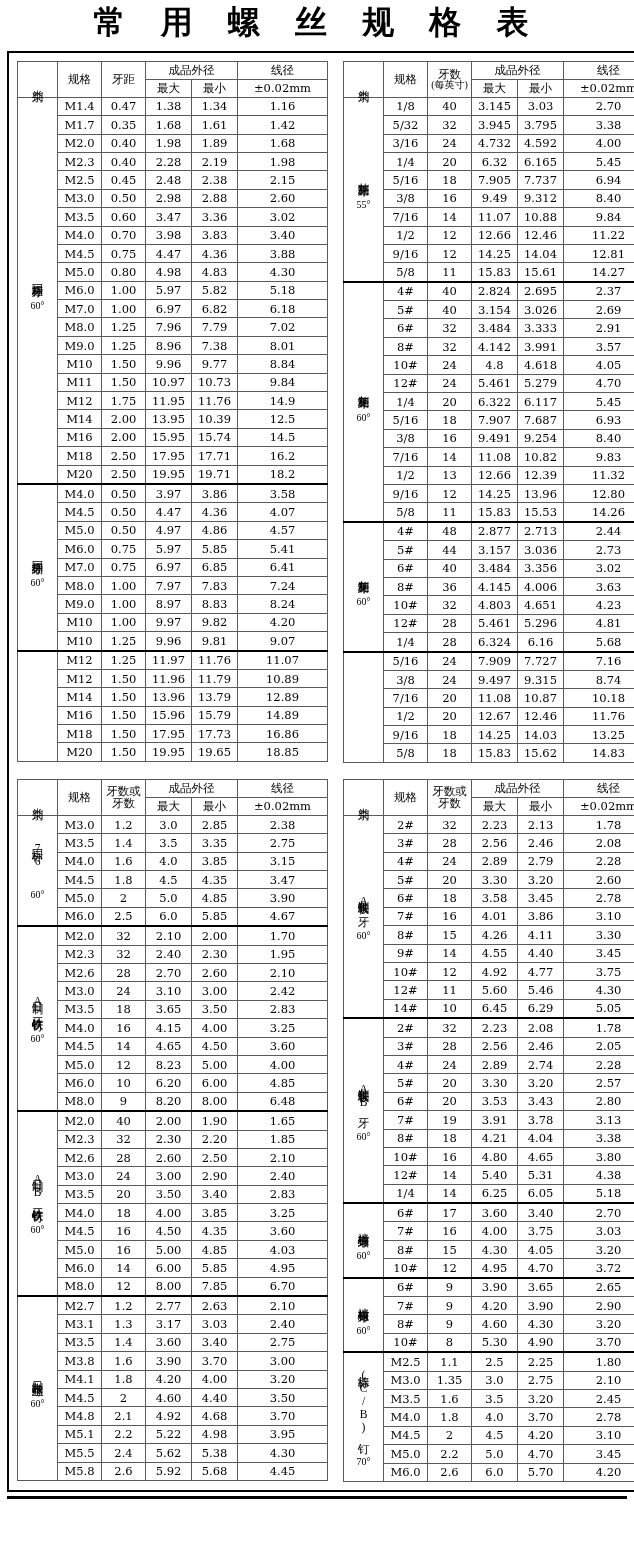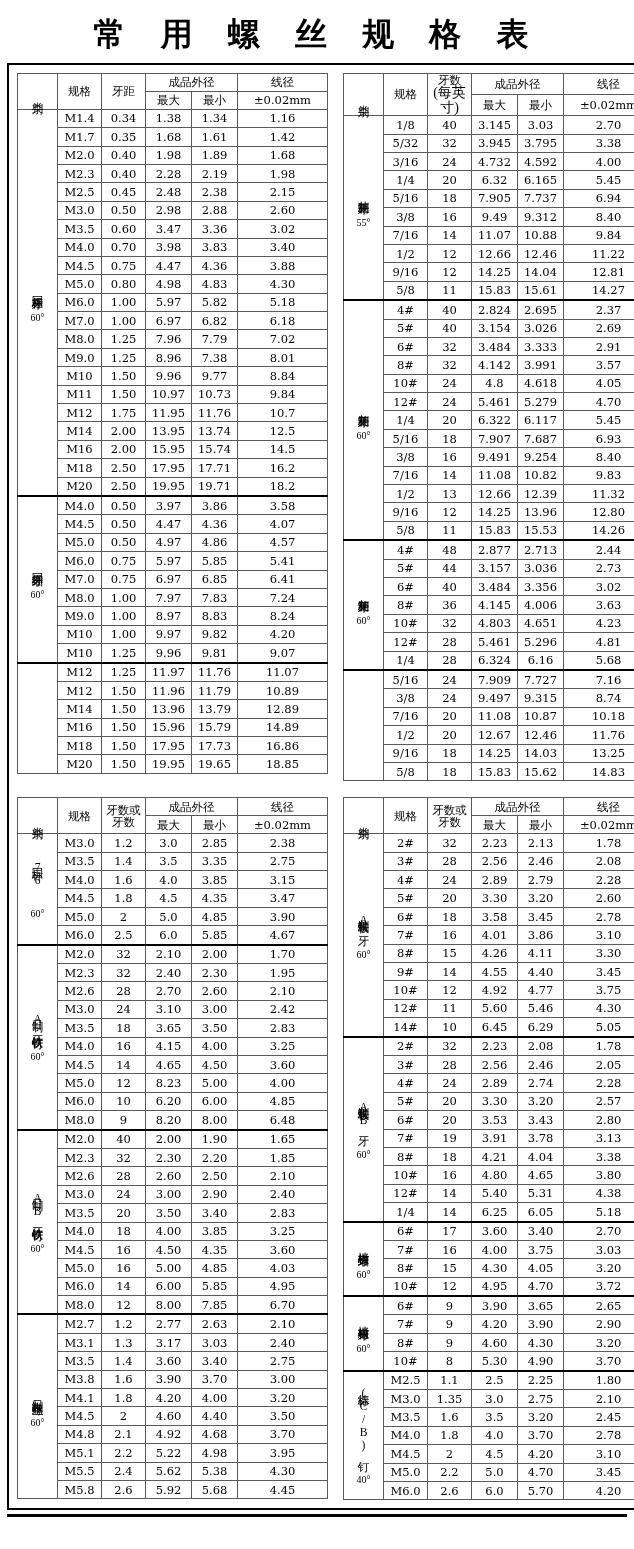--- a/index.html
+++ b/index.html
@@ -1,25 +1,25 @@
 <!DOCTYPE html>
 <html><head>
 <meta charset="utf-8">
 <style>
   html,body{margin:0;padding:0;background:#ffffff;}
   body{width:634px;font-family:"Liberation Serif","DejaVu Serif",serif;color:#000;}
   .page{width:634px;min-height:1549px;position:relative;background:#fff;box-sizing:border-box;padding:0 7px;}
-  .title{font-family:"DejaVu Serif",serif;font-size:32px;font-weight:700;text-align:center;letter-spacing:12px;padding:16px 0 10px 0;line-height:1.15;}
+  .title{font-family:"DejaVu Serif",serif;font-size:32px;font-weight:700;text-align:center;letter-spacing:12px;padding:4px 0 10px 0;line-height:1.15;}
   table.grid{border-collapse:collapse;table-layout:fixed;width:100%;}
   table.grid td,table.grid th{border:1px solid #5a5a5a;font-size:11.5px;line-height:1.05;padding:0;text-align:center;vertical-align:middle;font-weight:400;background:#fff;}
   .outer{border-collapse:collapse;table-layout:fixed;width:620px;border:2px solid #000;}
   .outer>tbody>tr>td{padding:8px;vertical-align:top;border:none;}
   .half{width:310px;}
   .hcell{font-size:12px;font-weight:400;}
-  .hsmall{font-size:14px;}
+  .hsmall{font-size:10px;}
   .vert{writing-mode:vertical-rl;text-orientation:upright;letter-spacing:1px;display:inline-block;}
   .catcell{font-size:12.5px;line-height:1.25;padding:2px 1px;}
   .catcell .ang{font-size:10px;display:block;margin-top:20px;}
   .num{font-family:"DejaVu Serif",serif;font-size:11.5px;}
   .spec{font-family:"DejaVu Serif",serif;font-size:11.5px;}
   .hdrrow td{height:17px;}
   .datarow td{height:17.4px;}
   col.c-cat{width:40px;}
   col.c-spec{width:44px;}
   col.c-pitch{width:44px;}
@@ -62,21 +62,21 @@
                     <td class="hcell">线径</td>
                   </tr>
                   <tr class="hdrrow">
                     <td class="hcell">最大</td>
                     <td class="hcell">最小</td>
                     <td class="hcell num">±0.02mm</td>
                   </tr>
                   <tr class="datarow">
                     <td class="catcell" rowspan="21"><span class="vert">国标粗牙</span><span class="ang">60°</span></td>
                     <td class="spec">M1.4</td>
-                    <td class="num">0.34</td>
+                    <td class="num">0.47</td>
                     <td class="num">1.38</td>
                     <td class="num">1.34</td>
                     <td class="num">1.16</td>
                   </tr>
                   <tr class="datarow">
                     <td class="spec">M1.7</td>
                     <td class="num">0.35</td>
                     <td class="num">1.68</td>
                     <td class="num">1.61</td>
                     <td class="num">1.42</td>
@@ -177,27 +177,27 @@
                     <td class="num">1.50</td>
                     <td class="num">10.97</td>
                     <td class="num">10.73</td>
                     <td class="num">9.84</td>
                   </tr>
                   <tr class="datarow">
                     <td class="spec">M12</td>
                     <td class="num">1.75</td>
                     <td class="num">11.95</td>
                     <td class="num">11.76</td>
-                    <td class="num">10.7</td>
+                    <td class="num">14.9</td>
                   </tr>
                   <tr class="datarow">
                     <td class="spec">M14</td>
                     <td class="num">2.00</td>
                     <td class="num">13.95</td>
-                    <td class="num">13.74</td>
+                    <td class="num">10.39</td>
                     <td class="num">12.5</td>
                   </tr>
                   <tr class="datarow">
                     <td class="spec">M16</td>
                     <td class="num">2.00</td>
                     <td class="num">15.95</td>
                     <td class="num">15.74</td>
                     <td class="num">14.5</td>
                   </tr>
                   <tr class="datarow">
@@ -1121,21 +1121,21 @@
                     <td class="num">3.20</td>
                   </tr>
                   <tr class="datarow">
                     <td class="spec">10#</td>
                     <td class="num">8</td>
                     <td class="num">5.30</td>
                     <td class="num">4.90</td>
                     <td class="num">3.70</td>
                   </tr>
                   <tr class="datarow secstart">
-                    <td class="catcell thickt" rowspan="7"><span class="vert">德标(C/B)钉</span><span class="ang">40°</span></td>
+                    <td class="catcell thickt" rowspan="7"><span class="vert">德标(C/B)钉</span><span class="ang">70°</span></td>
                     <td class="spec thickt">M2.5</td>
                     <td class="num thickt">1.1</td>
                     <td class="num thickt">2.5</td>
                     <td class="num thickt">2.25</td>
                     <td class="num thickt">1.80</td>
                   </tr>
                   <tr class="datarow">
                     <td class="spec">M3.0</td>
                     <td class="num">1.35</td>
                     <td class="num">3.0</td>

